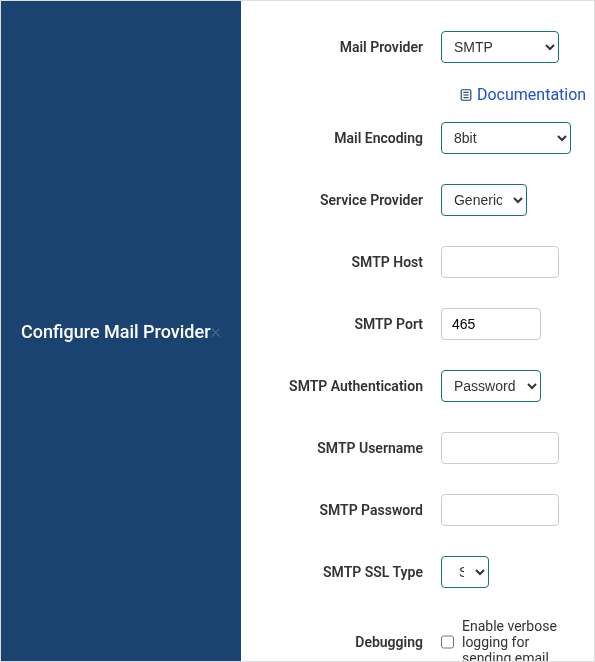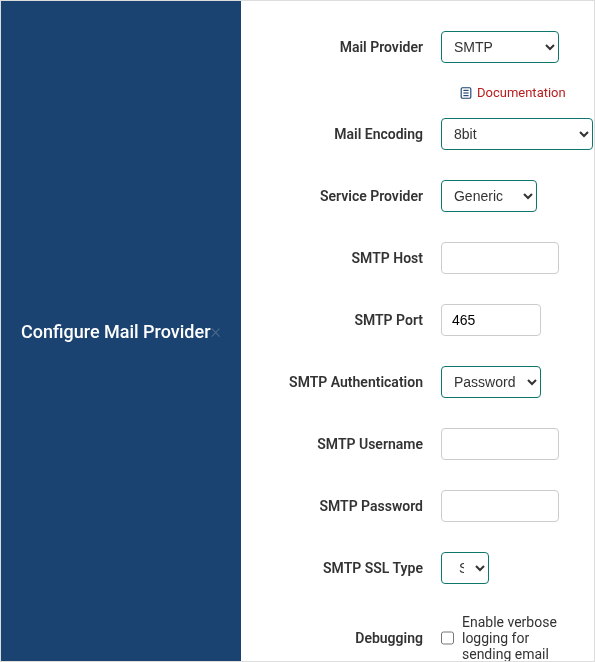--- a/index.html
+++ b/index.html
@@ -69,24 +69,24 @@
       border-radius: 4px;
       background: #fff;
       font-size: 14px;
       color: #333;
       height: 32px;
     }
     select.full {
       width: 100%;
     }
     select.medium {
-      width: 152px;
+      width: 130px;
     }
     select.small {
-      width: 96px;
+      width: 86px;
     }
     select.smallish {
       width: 100px;
     }
     select.tiny {
       width: 48px;
       padding-left: 13px;
     }
     input[type="text"], input[type="password"] {
       padding: 6px 10px;
@@ -99,22 +99,22 @@
     input.port {
       width: 100px;
     }
     .doc-row {
       display: flex;
       margin-bottom: 18px;
       margin-top: -8px;
     }
     .doc-link {
       margin-left: 183px;
-      color: #b91c1c;
-      font-size: 13px;
+      color: #1d4ed8;
+      font-size: 16px;
       display: flex;
       align-items: center;
       gap: 4px;
       cursor: pointer;
     }
     .doc-icon {
       display: inline-flex;
       align-items: center;
     }
     .checkbox-row {

